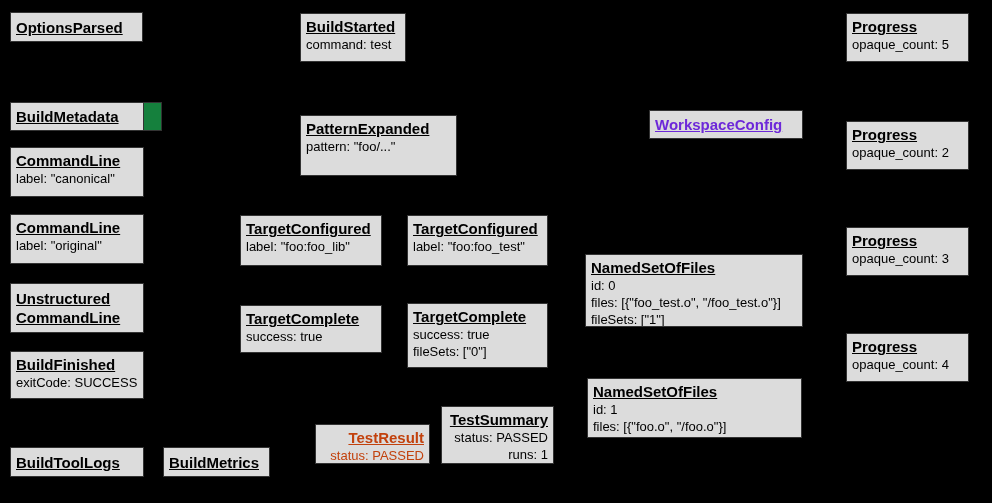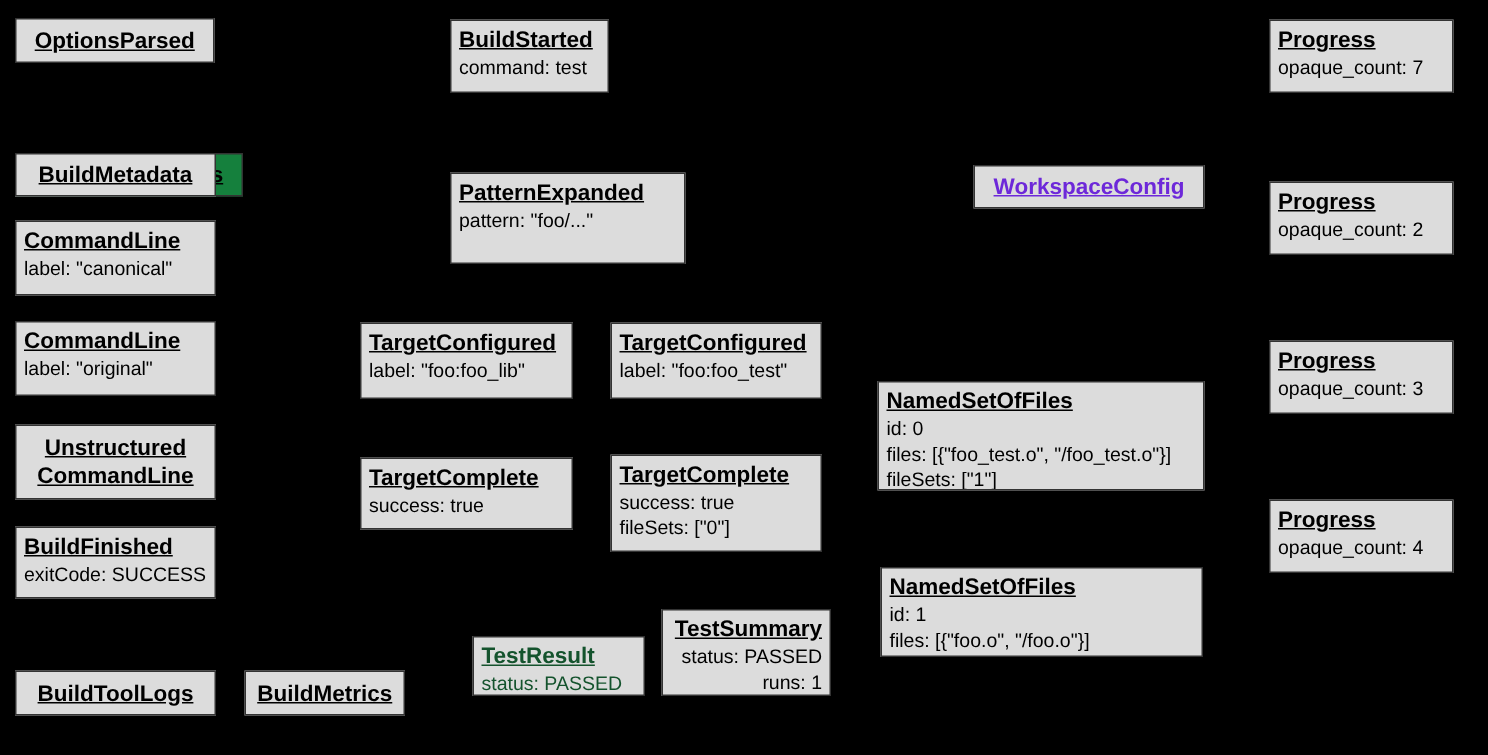--- a/index.html
+++ b/index.html
@@ -35,21 +35,20 @@
   .node .field-line {
     display: block;
     font-size: 13px;
     line-height: 17px;
     white-space: nowrap;
   }
   .node.title-only {
     display: flex;
     flex-direction: column;
     justify-content: center;
-    align-items: center;
   }
 </style>
 </head>
 <body>
 
 <div class="canvas" id="diagram-canvas" style="background: rgb(0, 0, 0);">
     <div class="node title-only" style="left: 10px; top: 12px; width: 133px; height: 30px; background: rgb(220, 220, 220); border-color: rgb(51, 51, 51); color: rgb(0, 0, 0);">
       <span class="title-line">OptionsParsed</span>
     </div>
     <div class="node title-only" style="left: 10px; top: 57px; width: 152px; height: 29px; background: #15803d; border-color: rgb(51, 51, 51); color: rgb(0, 0, 0); margin-top: 45px;">
@@ -98,21 +97,21 @@
     </div>
     <div class="node" style="left: 240px; top: 305px; width: 142px; height: 48px; background: rgb(220, 220, 220); border-color: rgb(51, 51, 51); color: rgb(0, 0, 0);">
       <span class="title-line">TargetComplete</span>
       <span class="field-line">success: true</span>
     </div>
     <div class="node" style="left: 407px; top: 303px; width: 141px; height: 65px; background: rgb(220, 220, 220); border-color: rgb(51, 51, 51); color: rgb(0, 0, 0);">
       <span class="title-line">TargetComplete</span>
       <span class="field-line">success: true</span>
       <span class="field-line">fileSets: ["0"]</span>
     </div>
-    <div class="node" style="left: 315px; top: 424px; width: 115px; height: 40px; background: rgb(220, 220, 220); border-color: rgb(51, 51, 51); color: #14532d;">
+    <div class="node" style="left: 315px; top: 424px; width: 115px; height: 40px; background: rgb(220, 220, 220); border-color: rgb(51, 51, 51); color: #c2410c; text-align: right;">
       <span class="title-line">TestResult</span>
       <span class="field-line">status: PASSED</span>
     </div>
     <div class="node" style="left: 441px; top: 406px; width: 113px; height: 58px; background: rgb(220, 220, 220); border-color: rgb(51, 51, 51); color: rgb(0, 0, 0); text-align: right;">
       <span class="title-line">TestSummary</span>
       <span class="field-line">status: PASSED</span>
       <span class="field-line">runs: 1</span>
     </div>
     <div class="node title-only" style="left: 649px; top: 74px; width: 154px; height: 29px; background: rgb(220, 220, 220); border-color: rgb(51, 51, 51); color: #6d28d9; margin-top: 36px;">
       <span class="title-line">WorkspaceConfig</span>
@@ -123,21 +122,21 @@
       <span class="field-line">files: [{"foo_test.o", "/foo_test.o"}]</span>
       <span class="field-line">fileSets: ["1"]</span>
     </div>
     <div class="node" style="left: 587px; top: 378px; width: 215px; height: 60px; background: rgb(220, 220, 220); border-color: rgb(51, 51, 51); color: rgb(0, 0, 0);">
       <span class="title-line">NamedSetOfFiles</span>
       <span class="field-line">id: 1</span>
       <span class="field-line">files: [{"foo.o", "/foo.o"}]</span>
     </div>
     <div class="node" style="left: 846px; top: 13px; width: 123px; height: 49px; background: rgb(220, 220, 220); border-color: rgb(51, 51, 51); color: rgb(0, 0, 0);">
       <span class="title-line">Progress</span>
-      <span class="field-line">opaque_count: 7</span>
+      <span class="field-line">opaque_count: 5</span>
     </div>
     <div class="node" style="left: 846px; top: 121px; width: 123px; height: 49px; background: rgb(220, 220, 220); border-color: rgb(51, 51, 51); color: rgb(0, 0, 0);">
       <span class="title-line">Progress</span>
       <span class="field-line">opaque_count: 2</span>
     </div>
     <div class="node" style="left: 846px; top: 227px; width: 123px; height: 49px; background: rgb(220, 220, 220); border-color: rgb(51, 51, 51); color: rgb(0, 0, 0);">
       <span class="title-line">Progress</span>
       <span class="field-line">opaque_count: 3</span>
     </div>
     <div class="node" style="left: 846px; top: 333px; width: 123px; height: 49px; background: rgb(220, 220, 220); border-color: rgb(51, 51, 51); color: rgb(0, 0, 0);">

